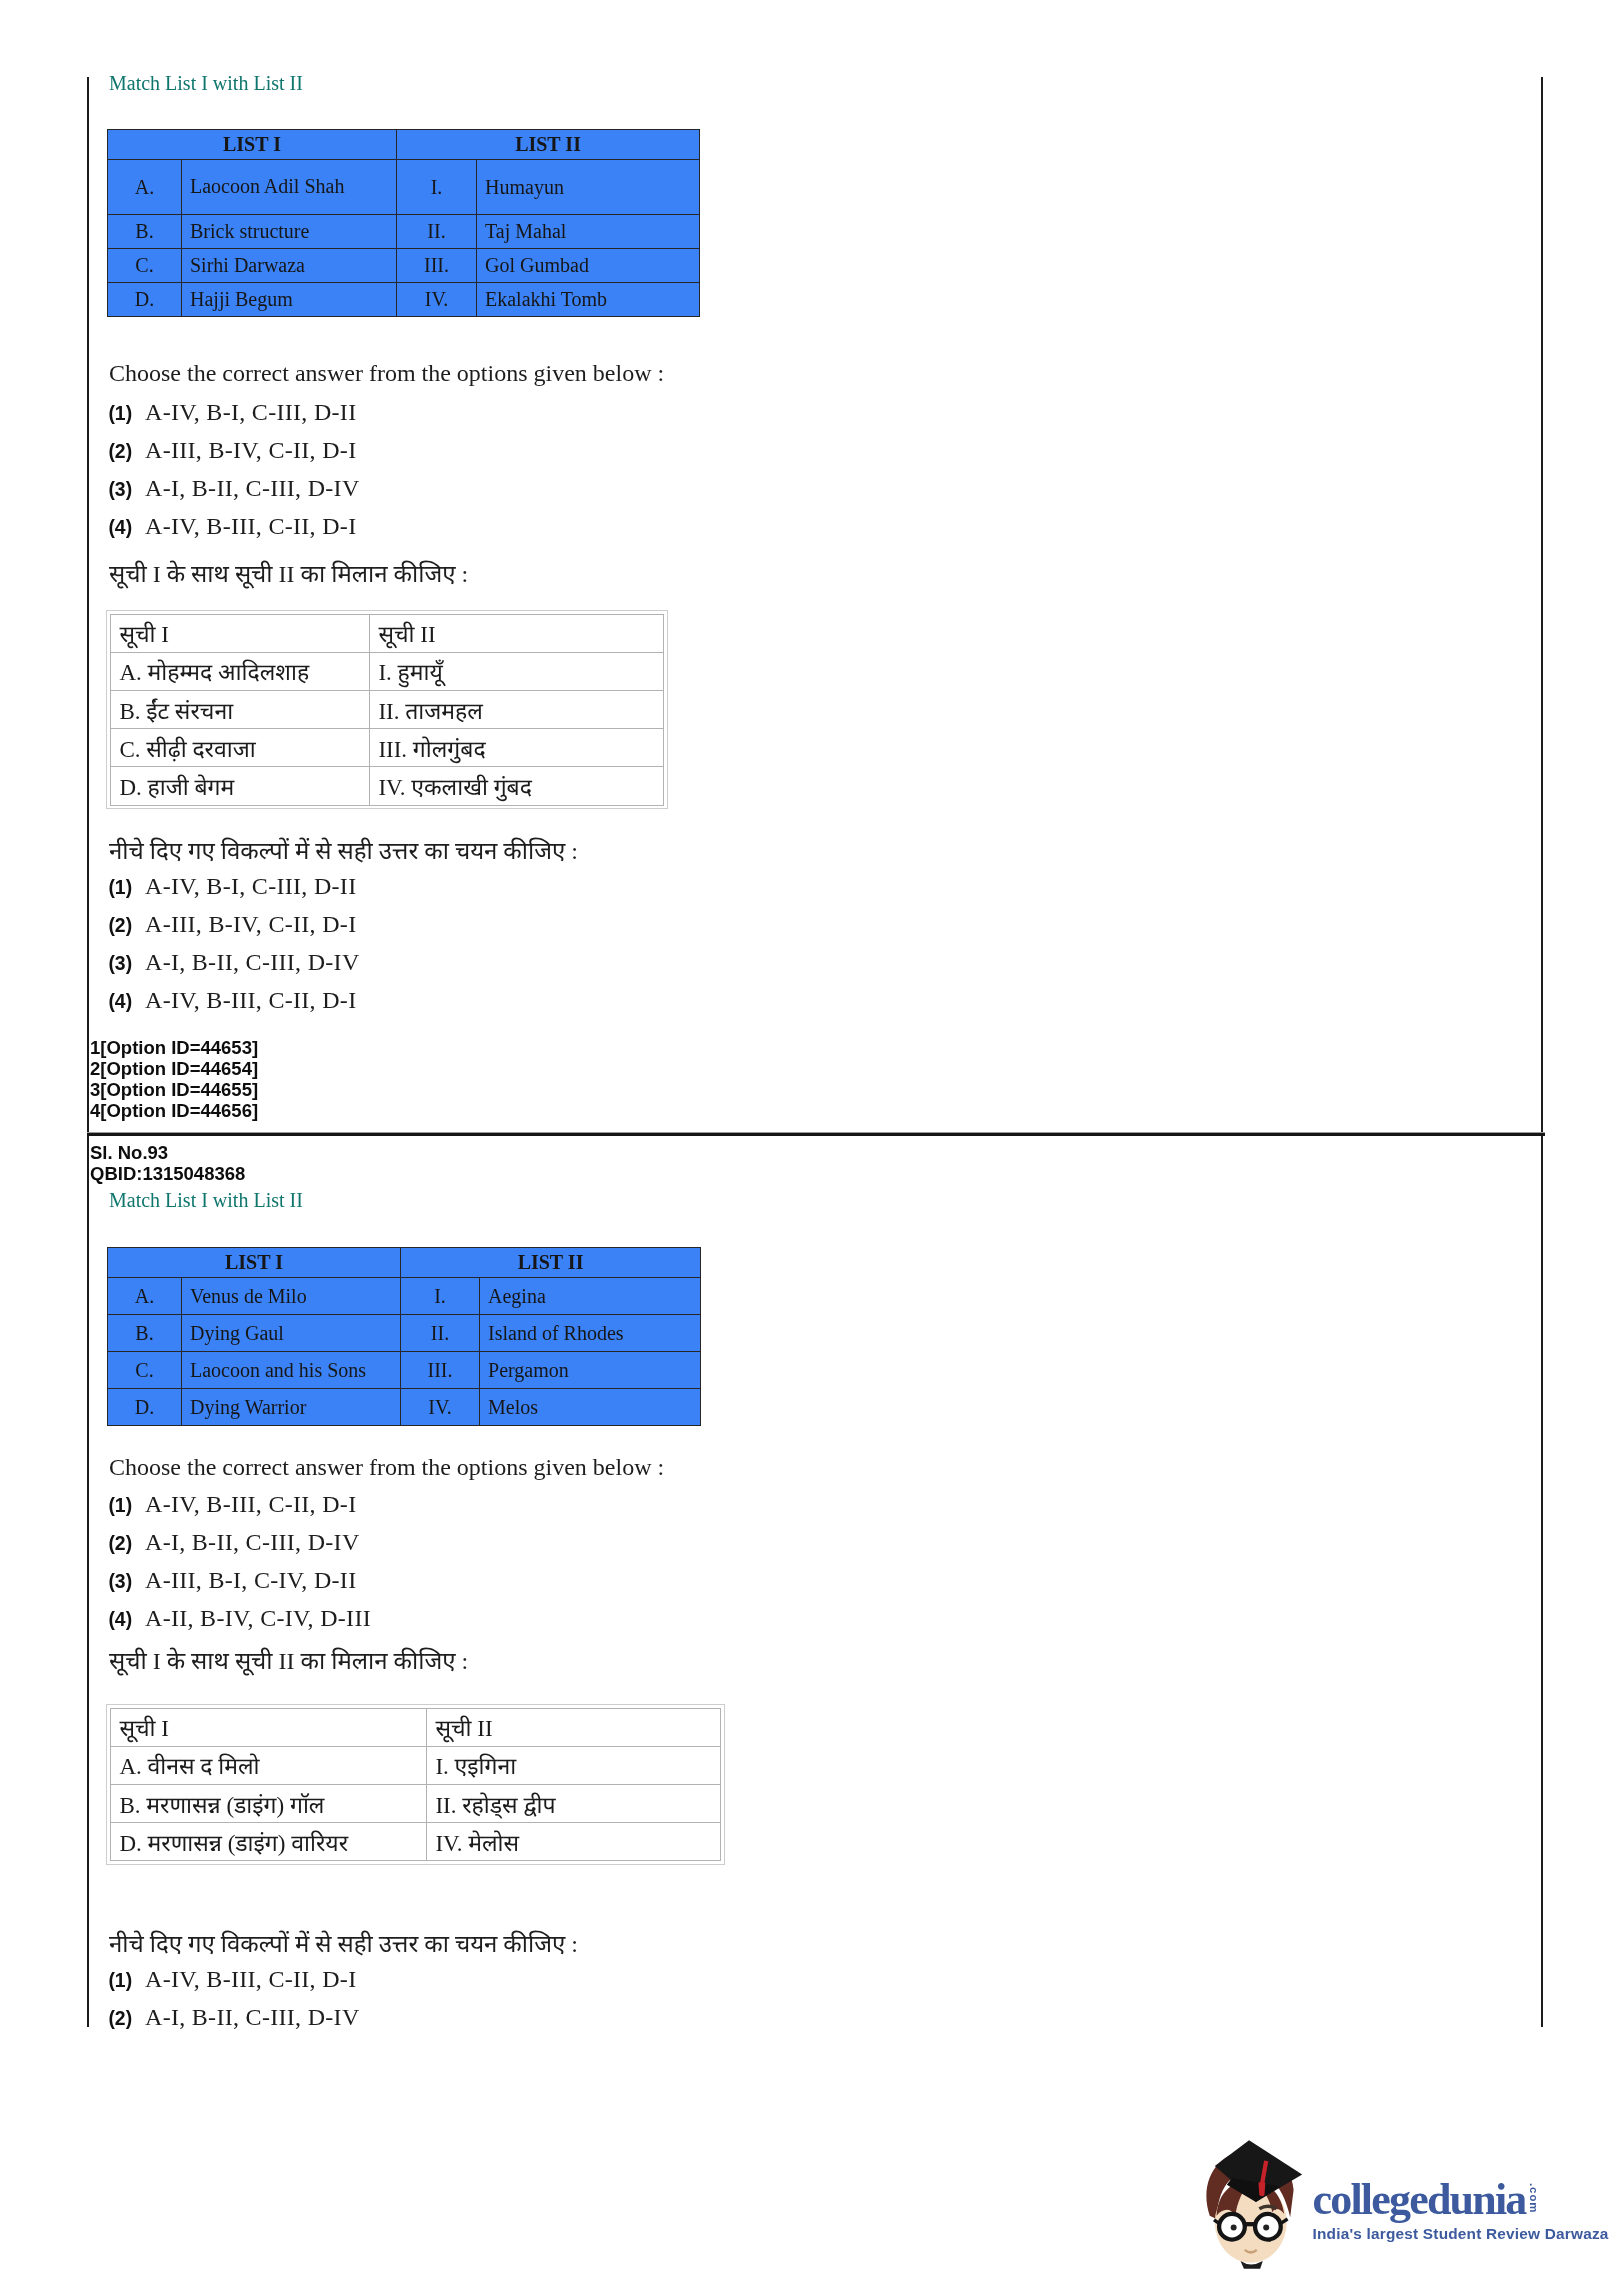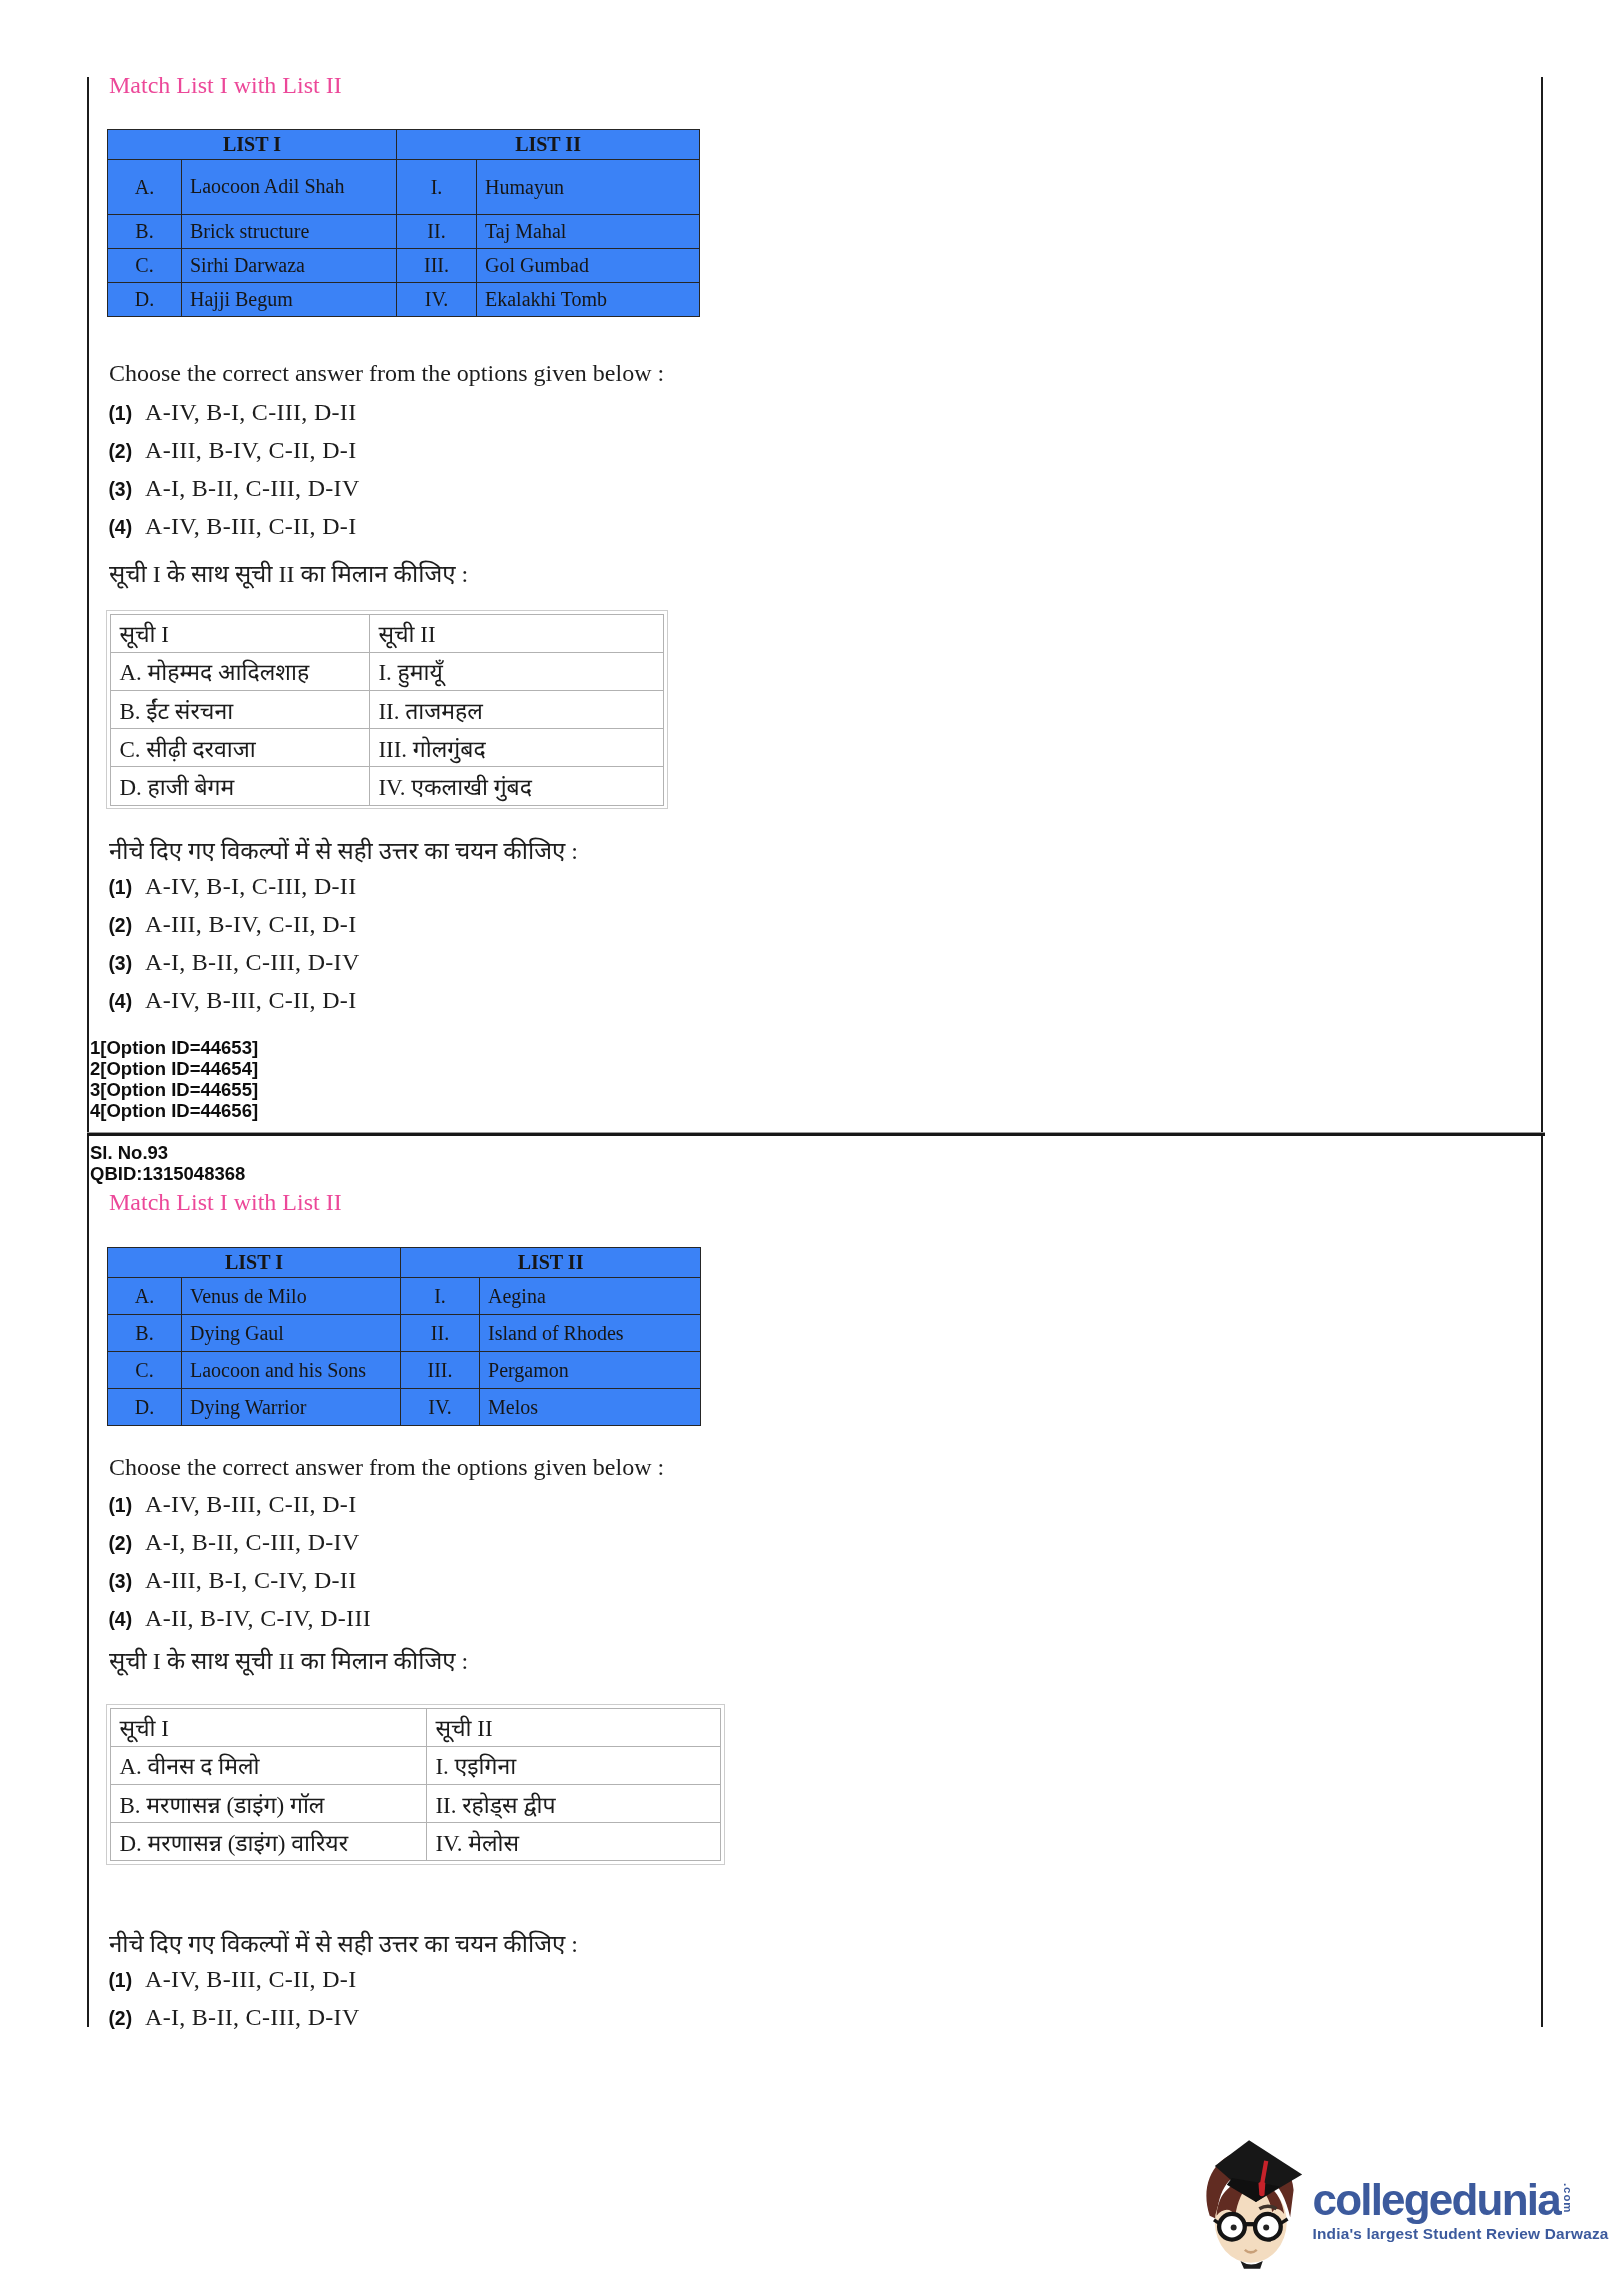--- a/index.html
+++ b/index.html
@@ -7,21 +7,21 @@
         font-family:"Liberation Serif","DejaVu Serif",serif;color:#1a1a1a;}
 
   
   .sheet-frame{position:absolute;left:87px;top:77px;width:1456px;height:1950px;
                border-left:2.6px solid #1c1c1c;border-right:2.6px solid #1c1c1c;box-sizing:border-box;}
   .row-divider{position:absolute;left:87px;top:1132px;width:1458px;height:4.4px;
                background:#161616;border-top:0.9px solid #9a9a9a;box-sizing:border-box;}
 
   .abs{position:absolute;}
 
-  .q-title{font-size:24px;color:#ec4899;}
+  .q-title{font-size:20px;color:#0f766e;}
   .prompt{font-size:24px;color:#1d1d1d;}
 
   
   .en-table{border-collapse:collapse;table-layout:fixed;background:#3b82f6;}
   .en-table th,.en-table td{border:1.8px solid #262626;font-family:"Liberation Serif","DejaVu Serif",serif;
       font-size:20px;color:#161616;padding:1.8px 8px;vertical-align:middle;box-sizing:border-box;}
   .en-table th{font-weight:bold;text-align:center;height:30px;}
   .en-table td.cc{text-align:center;}
   .rowA td{height:55px;}
   .rowS td{height:34px;}
@@ -311,21 +311,21 @@
       <line x1="27" y1="97" x2="21" y2="93" stroke="#141414" stroke-width="4"></line>
       <line x1="99" y1="97" x2="107" y2="92" stroke="#141414" stroke-width="4"></line>
       <circle cx="44" cy="102" r="3.5" fill="#222222"></circle>
       <circle cx="82" cy="102" r="3.5" fill="#222222"></circle>
       <path d="M74,80 Q84,74 94,80" stroke="#3f332b" stroke-width="4" fill="none"></path>
       <path d="M57,128 Q64,134 71,128" stroke="#c9a078" stroke-width="3" fill="none"></path>
       <path d="M52,141 Q64,149 78,141 L75,150 L56,150 Z" fill="#1c1c1c"></path>
     </svg>
     <div class="logo-textcol">
       <div class="brand-row">
-        <span class="brand" style="color: rgb(60, 90, 157);">collegedunia</span>
+        <span class="brand" style="color: rgb(60, 90, 157); font-family: Liberation Serif, serif;">collegedunia</span>
         <span class="brand-com" style="color: rgb(60, 90, 157);">.com</span>
       </div>
       <div class="tagline" style="color: rgb(60, 90, 157);">India's largest Student Review Darwaza</div>
     </div>
   </div>
 
 </div>
 
 
 </body></html>

